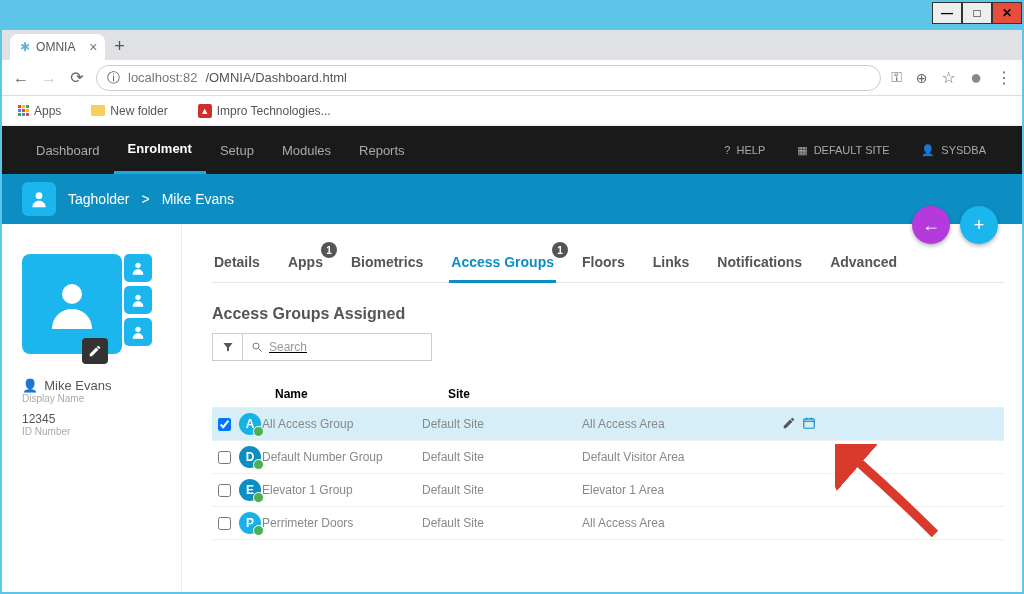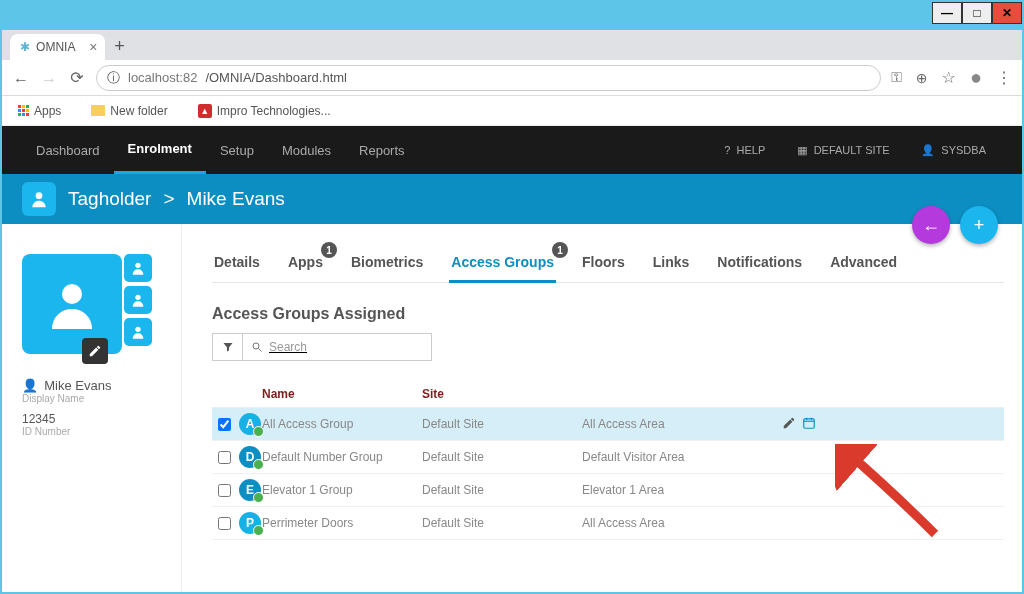--- a/index.html
+++ b/index.html
@@ -32,21 +32,21 @@
 .apps-ico span:nth-child(1){background:#ea4335}.apps-ico span:nth-child(2){background:#fbbc05}.apps-ico span:nth-child(3){background:#34a853}.apps-ico span:nth-child(4){background:#4285f4}.apps-ico span:nth-child(5){background:#ea4335}.apps-ico span:nth-child(6){background:#fbbc05}.apps-ico span:nth-child(7){background:#34a853}.apps-ico span:nth-child(8){background:#4285f4}.apps-ico span:nth-child(9){background:#ea4335}
 .folder-ico { width: 14px; height: 11px; background: #f7cf5e; border-radius: 1px; }
 .impro-ico { width: 14px; height: 14px; background: #cf2e2e; color: #fff; font-size: 9px; display: flex; align-items: center; justify-content: center; border-radius: 2px; }
 
 .topnav { height: 48px; background: #1a1a1a; display: flex; align-items: center; padding: 0 20px; color: #aaa; font-size: 13px; text-align: right; }
 .topnav .item { padding: 0 14px; height: 100%; display: flex; align-items: center; cursor: pointer; }
 .topnav .item.active { color: #fff; border-bottom: 3px solid #1da8dd; font-weight: bold; }
 .topnav .spacer { flex: 1; }
 .topnav .rt { font-size: 11px; padding: 0 16px; display: flex; align-items: center; gap: 6px; }
 
-.breadcrumb-bar { height: 50px; background: #0c8ec2; display: flex; align-items: center; padding: 0 20px; color: #fff; font-size: 19px; gap: 12px; }
+.breadcrumb-bar { height: 50px; background: #0c8ec2; display: flex; align-items: center; padding: 0 20px; color: #fff; font-size: 14px; gap: 12px; }
 .bc-icon { width: 34px; height: 34px; background: #1cb6ee; border-radius: 6px; display: flex; align-items: center; justify-content: center; }
 
 .content-wrap { background: #fff; height: calc(100% - 30px - 36px - 30px - 48px - 50px); position: relative; display: flex; }
 
 .fab-row { position: absolute; top: -18px; right: 24px; display: flex; gap: 10px; z-index: 10; }
 .fab { width: 38px; height: 38px; border-radius: 50%; display: flex; align-items: center; justify-content: center; color: #fff; font-size: 18px; box-shadow: 0 2px 4px rgba(0,0,0,.3); cursor: pointer; }
 .fab-back { background: #b53add; }
 .fab-add { background: #1cb6ee; }
 
 .sidebar { width: 180px; padding: 30px 14px 14px 20px; border-right: 1px solid #eee; }
@@ -64,21 +64,21 @@
 .tabs2 .t { padding: 6px 2px 10px; cursor: pointer; position: relative; }
 .tabs2 .t.active { color: #0c8ec2; border-bottom: 3px solid #0c8ec2; margin-bottom: -1px; }
 .badge1 { position: absolute; top: -6px; right: -12px; width: 16px; height: 16px; background: #555; color: #fff; border-radius: 50%; font-size: 10px; display: flex; align-items: center; justify-content: center; }
 
 .section-title { margin: 22px 0 10px; font-size: 16px; font-weight: bold; color: #555; }
 .search-row { display: flex; align-items: center; text-decoration: underline; }
 .filter-btn { width: 30px; height: 28px; border: 1px solid #ccc; border-right: none; display: flex; align-items: center; justify-content: center; color: #555; }
 .search-box { width: 190px; height: 28px; border: 1px solid #ccc; display: flex; align-items: center; padding: 0 8px; gap: 6px; font-size: 12px; color: #999; }
 
 .grid { margin-top: 20px; font-size: 12px; }
-.grid-head { display: flex; padding: 6px 0; color: #7f1d1d; font-weight: bold; border-bottom: 1px solid #eee; }
+.grid-head { display: flex; padding: 6px 0; color: #000000; font-weight: bold; border-bottom: 1px solid #eee; gap: 13px; }
 .col-chk { width: 50px; padding-left: 6px; }
 .col-name { width: 160px; }
 .col-site { width: 160px; }
 .col-area { width: 200px; }
 .col-act { flex: 1; text-align: right; padding-right: 170px; }
 .grid-row { display: flex; align-items: center; padding: 5px 0; border-bottom: 1px solid #f0f0f0; color: #888; }
 .grid-row.sel { background: #d5eef7; }
 .chip { width: 22px; height: 22px; border-radius: 50%; color: #fff; font-size: 12px; font-weight: bold; display: flex; align-items: center; justify-content: center; position: relative; margin-left: 4px; }
 .chip::after { content: ""; position: absolute; bottom: -2px; right: -3px; width: 9px; height: 9px; background: #4caf50; border: 1px solid #fff; border-radius: 50%; }
 .row-icons { display: flex; gap: 6px; color: #555; font-size: 14px; }

